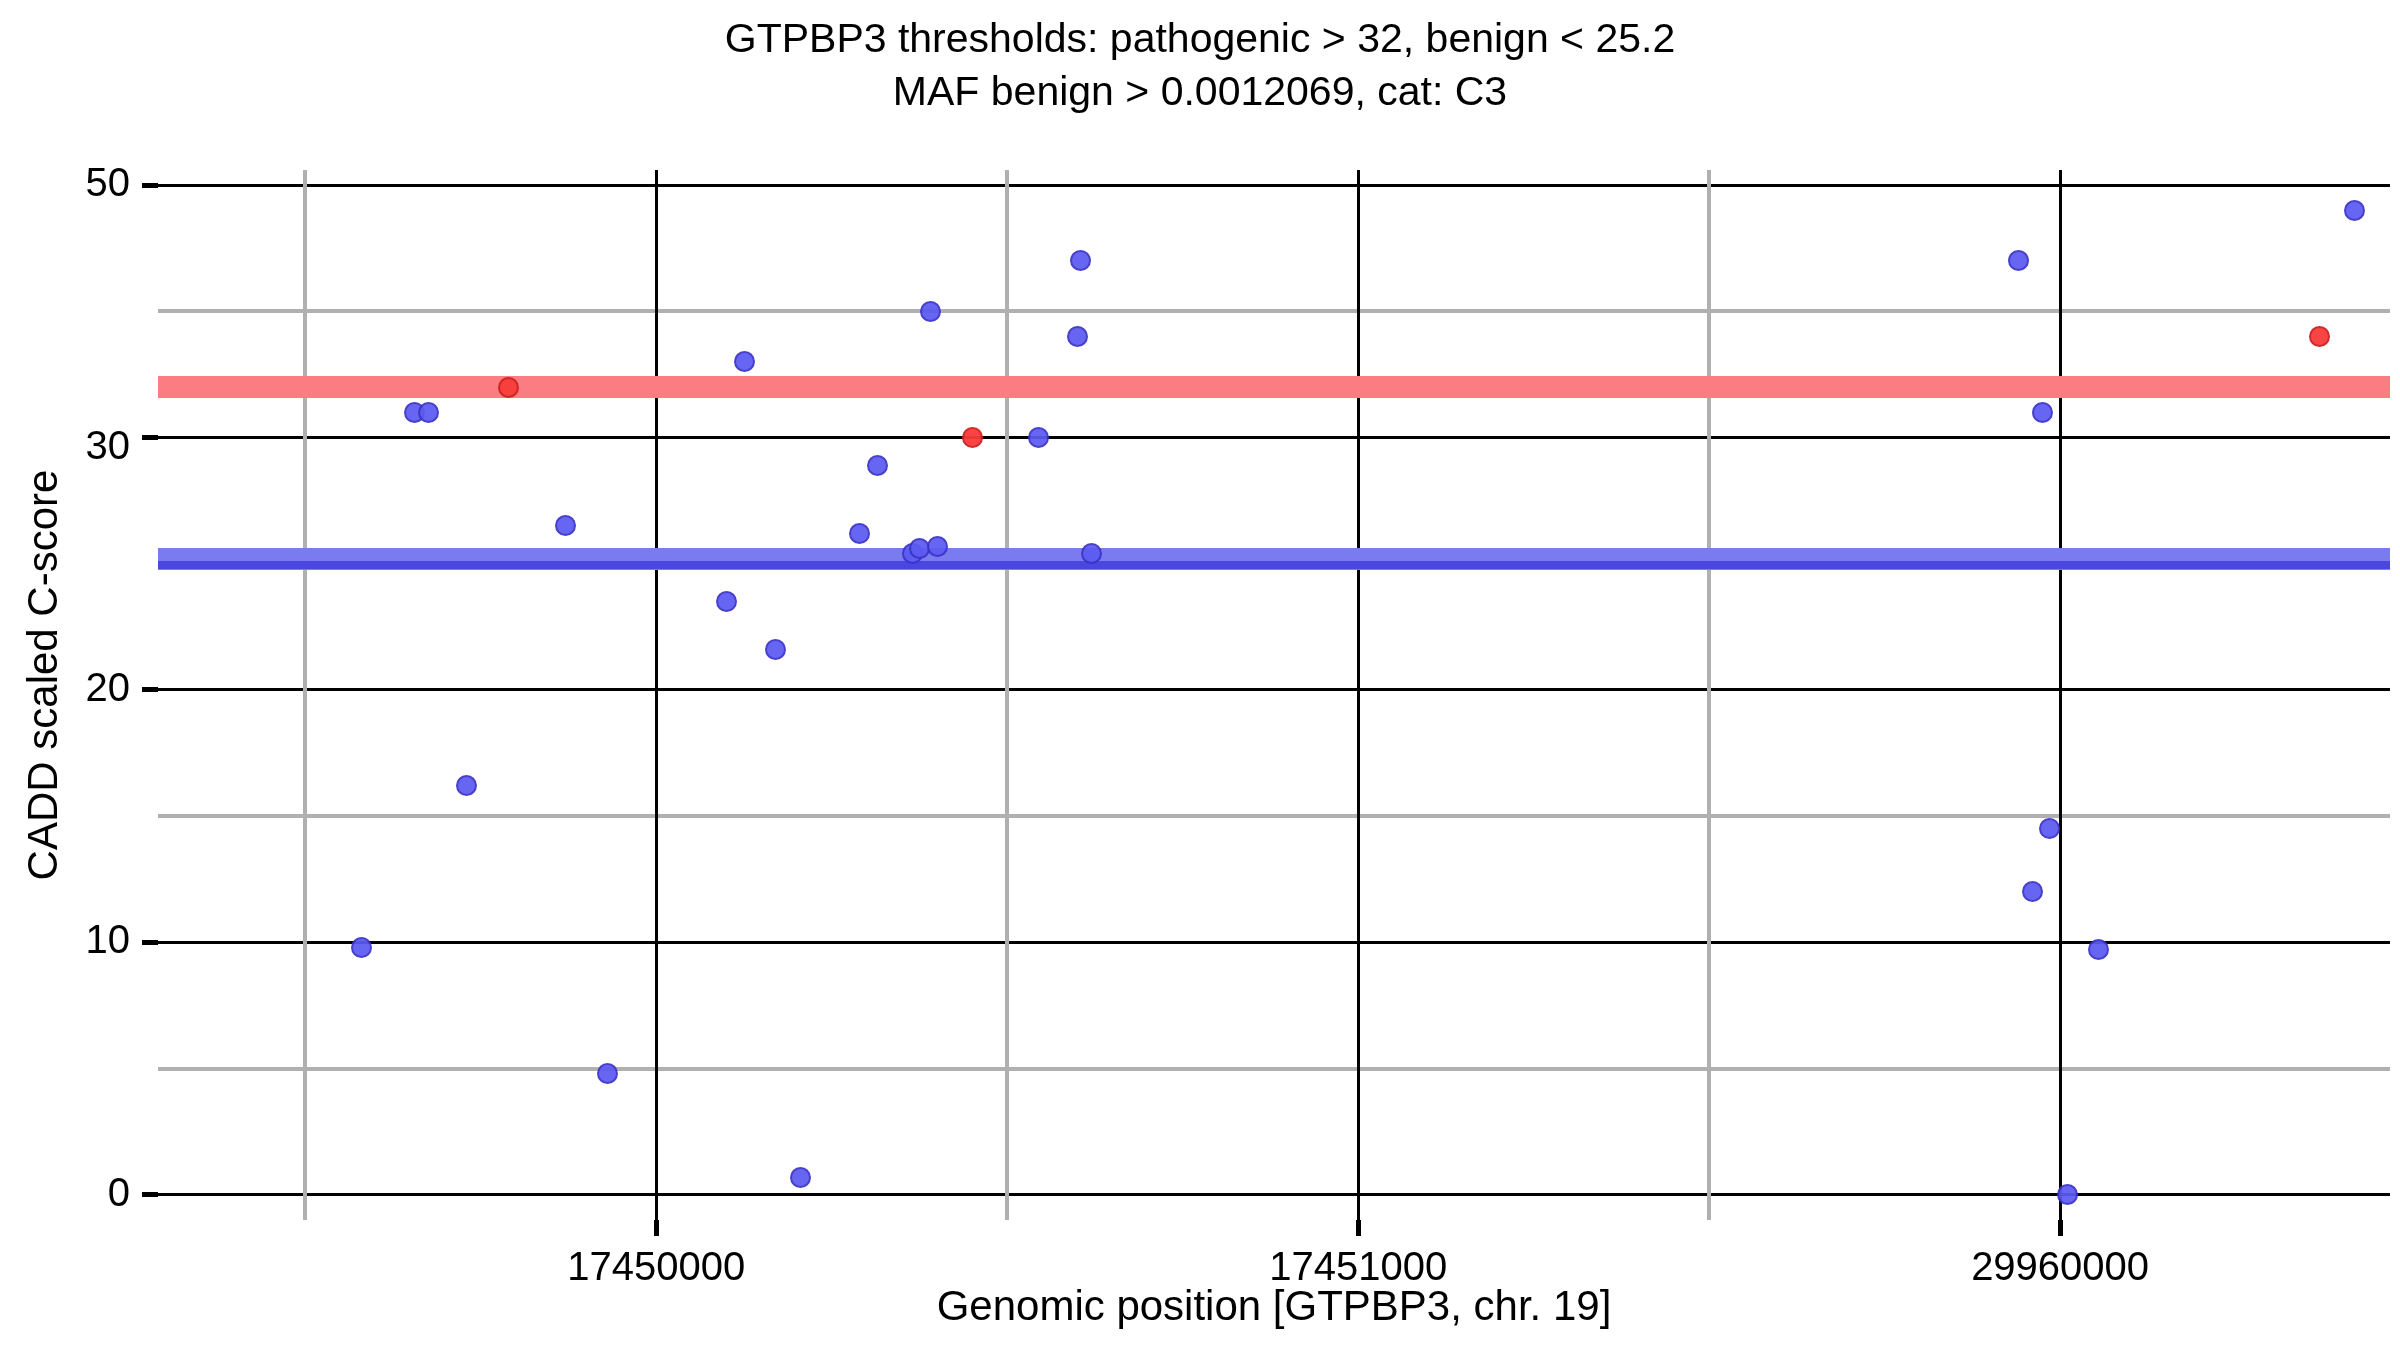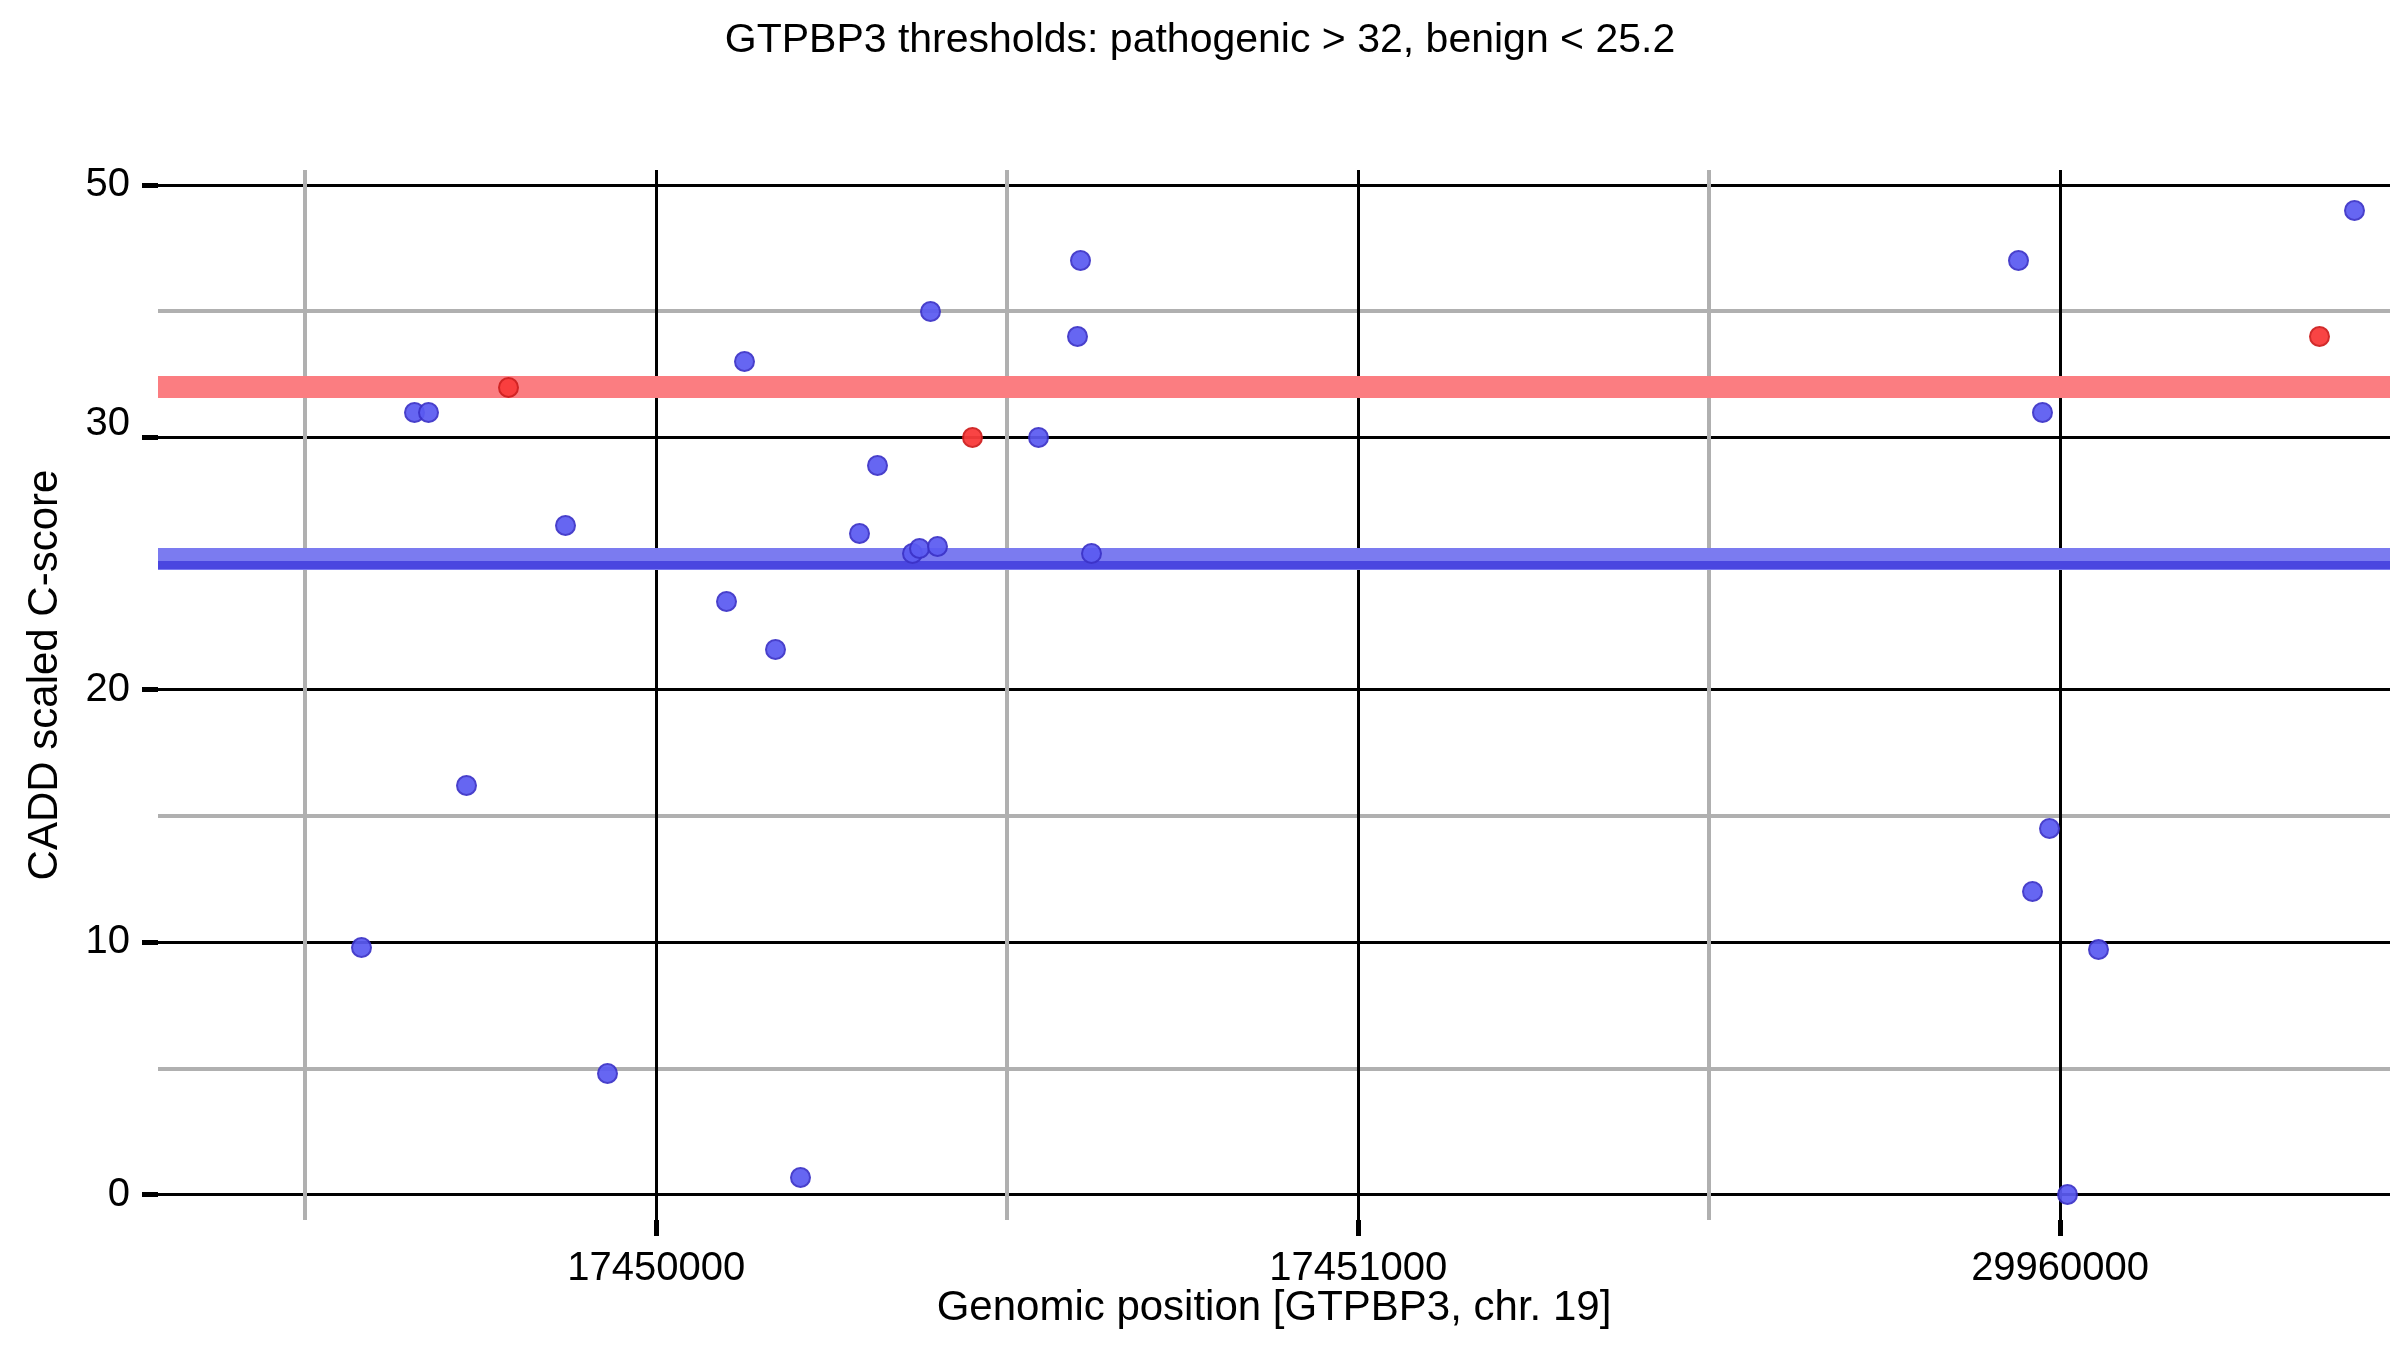--- a/index.html
+++ b/index.html
@@ -69,34 +69,35 @@
   .xtick-mark{position:absolute;height:16px;width:5px;background:#000;}
   .xtick-lbl{position:absolute;text-align:center;width:300px;font-size:40px;}
 </style>
 </head>
 <body>
 
 <div id="chart-root">
 
   <div id="title-block">
     <div class="tline">GTPBP3 thresholds: pathogenic &gt; 32, benign &lt; 25.2</div>
+    <div class="tline">MAF benign &gt; 0.0012069, cat: C3</div>
   </div>
 
   <div id="y-axis-title">CADD scaled C-score</div>
   <div id="x-axis-title">Genomic position [GTPBP3, chr. 19]</div>
 
   <div id="ytick-layer">
       <div class="ytick-mark" style="left: 142px; top: 1192.26px;"></div>
       <div class="ytick-lbl" style="left: 10px; top: 1169.76px;">0</div>
       <div class="ytick-mark" style="left: 142px; top: 939.856px;"></div>
       <div class="ytick-lbl" style="left: 10px; top: 917.356px;">10</div>
       <div class="ytick-mark" style="left: 142px; top: 687.452px;"></div>
       <div class="ytick-lbl" style="left: 10px; top: 664.952px;">20</div>
       <div class="ytick-mark" style="left: 142px; top: 435.048px;"></div>
-      <div class="ytick-lbl" style="left: 10px; top: 399px;">30</div>
+      <div class="ytick-lbl" style="left: 10px; top: 423px;">30</div>
       <div class="ytick-mark" style="left: 142px; top: 182.644px;"></div>
       <div class="ytick-lbl" style="left: 10px; top: 160.144px;">50</div>
     </div>
   <div id="xtick-layer">
       <div class="xtick-mark" style="left: 653.84px; top: 1220px;"></div>
       <div class="xtick-lbl" style="left: 506.34px; top: 1244px;">17450000</div>
       <div class="xtick-mark" style="left: 1355.73px; top: 1220px;"></div>
       <div class="xtick-lbl" style="left: 1208.23px; top: 1244px;">17451000</div>
       <div class="xtick-mark" style="left: 2057.61px; top: 1220px;"></div>
       <div class="xtick-lbl" style="left: 1910.11px; top: 1244px;">29960000</div>

